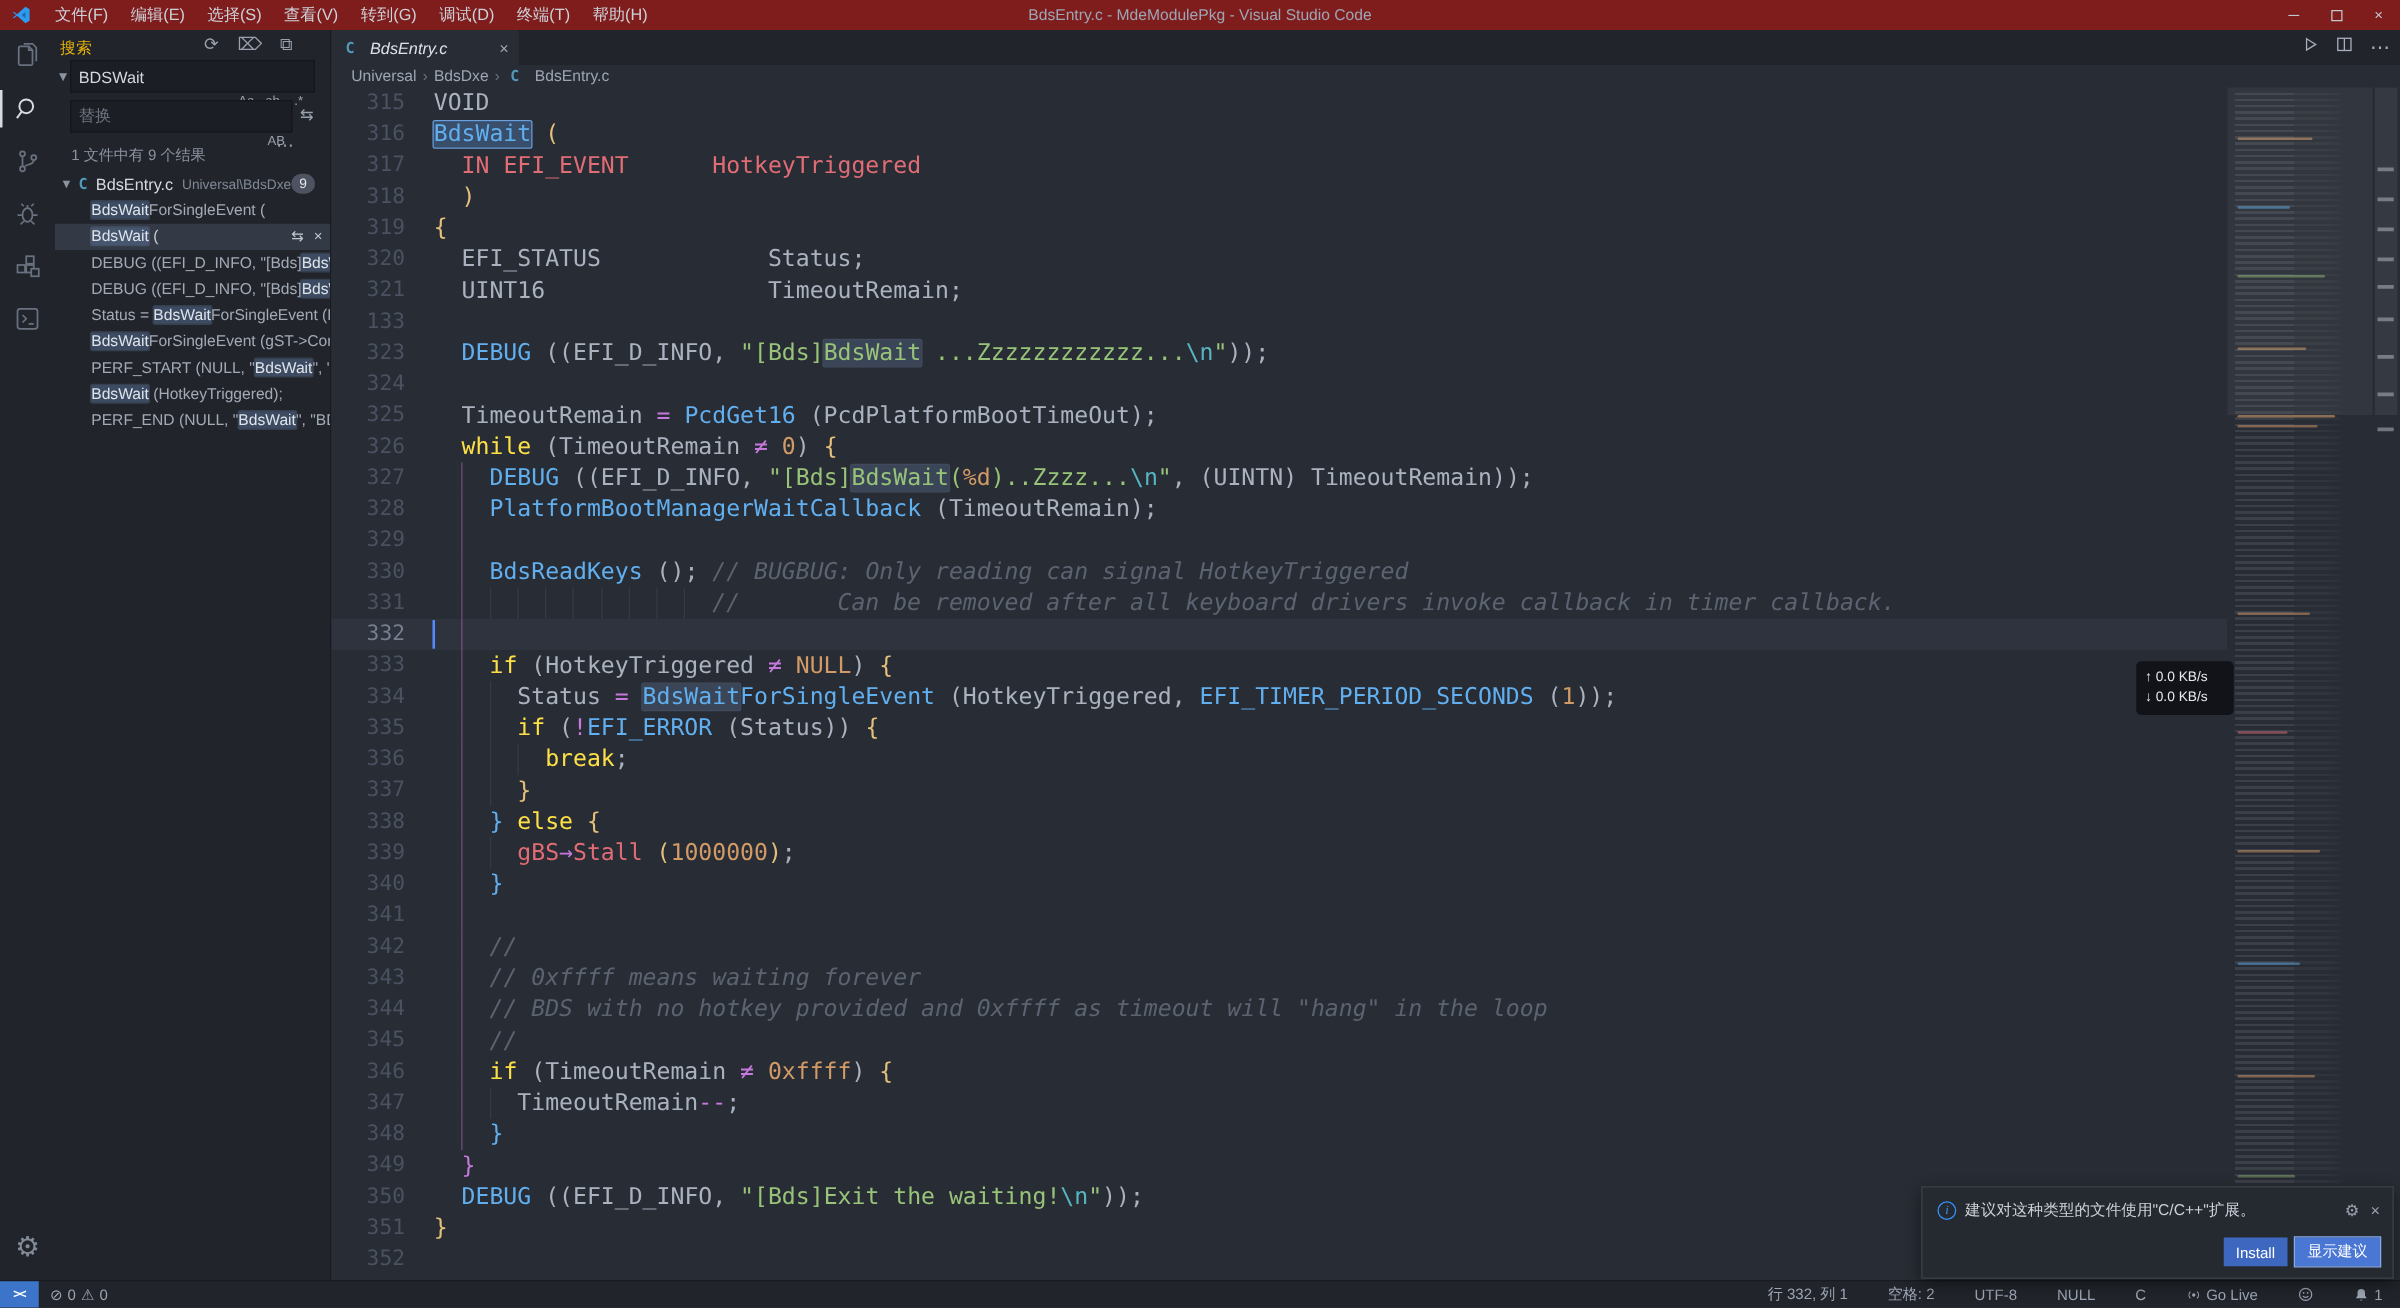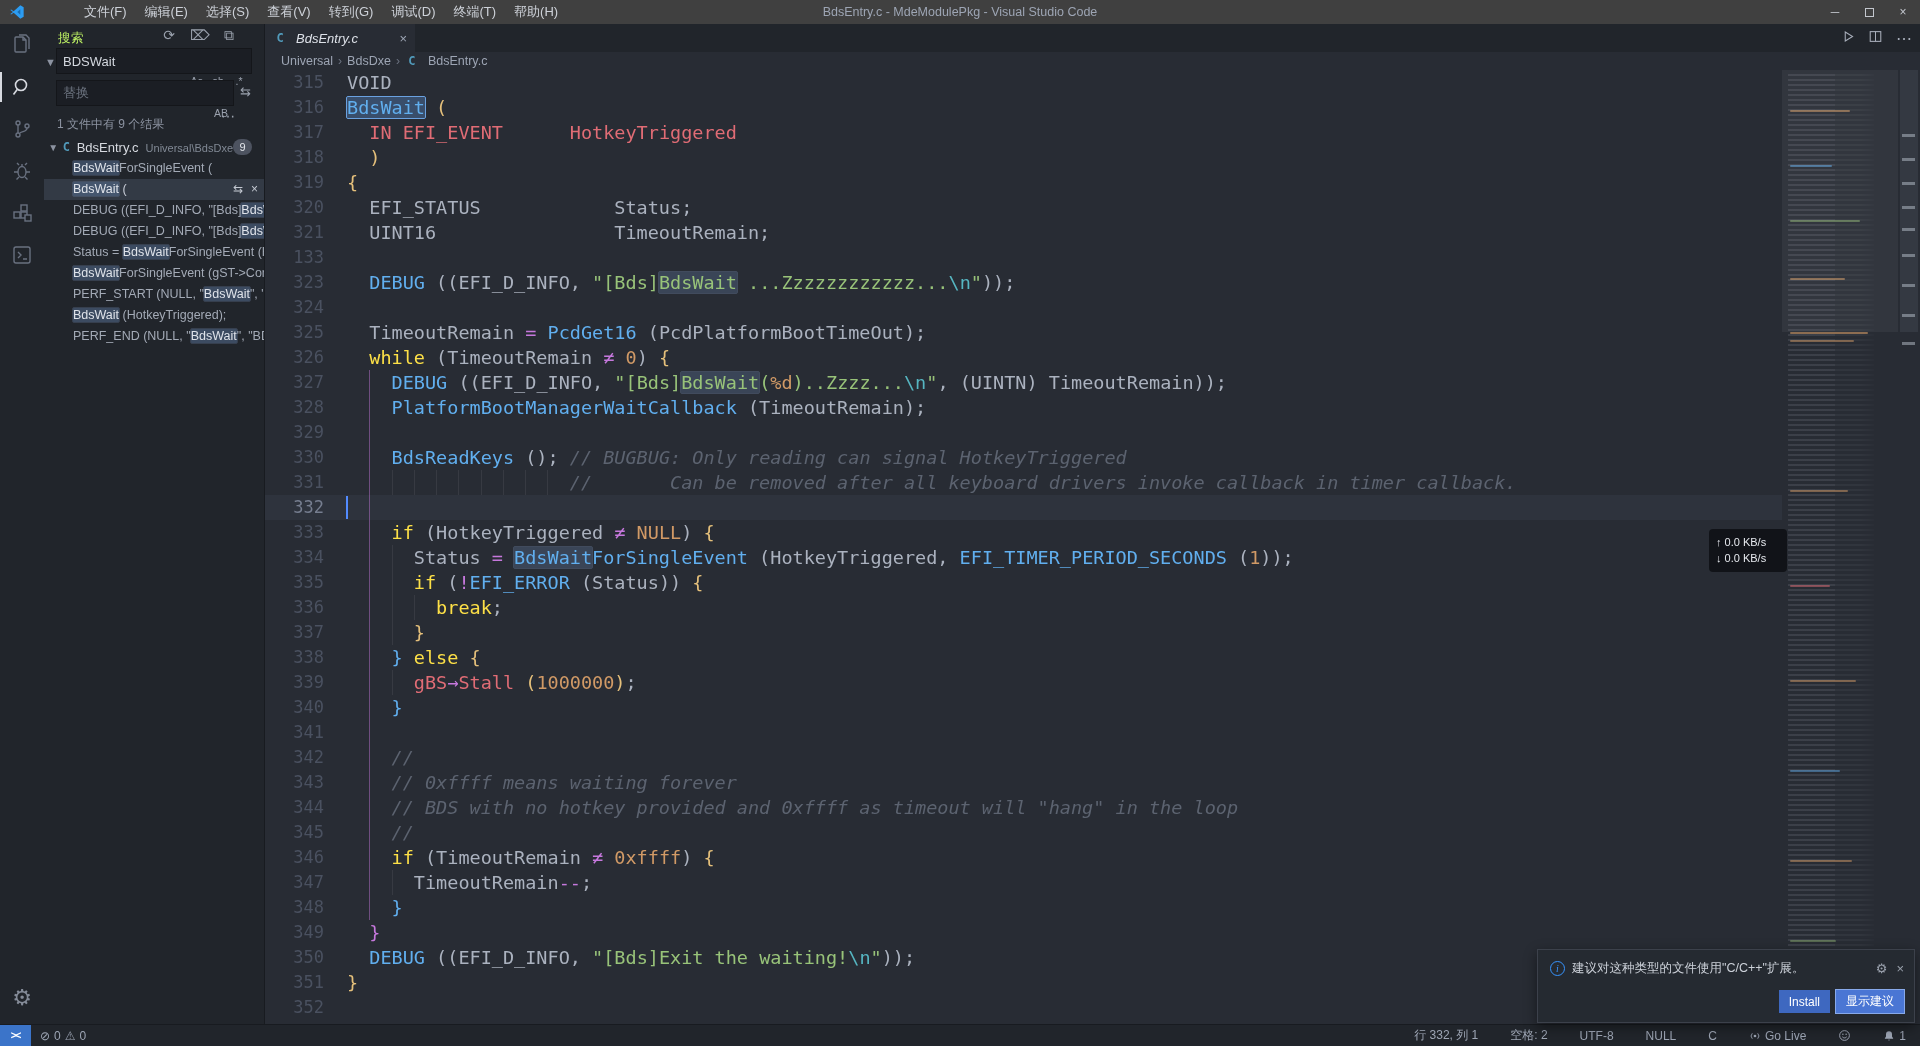--- a/index.html
+++ b/index.html
@@ -1,43 +1,43 @@
 <!DOCTYPE html>
 <html><head>
 <meta charset="utf-8">
 <style>
   * { margin:0; padding:0; box-sizing:border-box; }
   html,body { width:1920px; height:1046px; overflow:hidden; background:#282c34;
               font-family:"Liberation Sans", sans-serif; }
   .app { position:relative; width:1920px; height:1046px; background:#282c34; }
 
   
-  .titlebar { position:absolute; top:0; left:0; right:0; height:24px; background:#404040;
-              display:flex; align-items:center; color:#cfd2d9; font-size:13px; z-index:40;gap:40px; }
+  .titlebar { position:absolute; top:0; left:0; right:0; height:24px; background:#7f1d1d;
+              display:flex; align-items:center; color:#cfd2d9; font-size:13px; z-index:40; }
   .vsc-logo { width:16px; height:16px; margin:0 10px 0 9px; flex:0 0 auto; }
   .menu-item { padding:0 9px; height:24px; line-height:24px; color:#cdd1d8; cursor:default; }
   .win-title { position:absolute; left:0; right:0; text-align:center; color:#9da5b4; font-size:12.5px; pointer-events:none; }
   .win-controls { position:absolute; right:0; top:0; display:flex; height:24px; }
   .win-btn { width:34px; height:24px; display:flex; align-items:center; justify-content:center; color:#c3c7ce; font-size:12px; }
   .win-box { width:9px; height:9px; border:1px solid #c3c7ce; display:inline-block; }
 
   
   .main { position:absolute; top:24px; left:0; right:0; bottom:22px; display:flex; }
 
   .activitybar { width:44px; background:#21252b; position:relative; flex:0 0 auto; }
   .ab-item { width:44px; height:42px; display:flex; align-items:center; justify-content:center;
              color:#697180; position:relative; }
   .ab-item.active { color:#d7dae0; }
   .ab-item.active::before { content:""; position:absolute; left:0; top:6px; bottom:6px; width:2px; background:#d7dae0; }
   .ab-gear { position:absolute; bottom:6px; left:0; width:44px; height:40px; display:flex; align-items:center; justify-content:center; color:#848b98; font-size:22px; }
 
   
   .sidebar { width:221px; background:#21252b; border-right:1px solid #181b20; position:relative; flex:0 0 auto;
              color:#a7adba; }
-  .sb-title { position:absolute; top:6px; left:14px; font-size:12.5px; color:#bef264; letter-spacing:.5px; }
+  .sb-title { position:absolute; top:6px; left:4px; font-size:12.5px; color:#eab308; letter-spacing:.5px; }
   .sb-head-icons { position:absolute; top:3px; right:26px; display:flex; gap:12px; color:#9aa1ad; font-size:14px; }
   .sb-head-icons span { width:18px; text-align:center; }
   .sb-chevron { position:absolute; left:1px; top:32px; color:#8c93a1; font-size:11px; }
   .inputbox { position:absolute; left:12px; height:26px; background:#1b1e24; border:1px solid #14161a;
               display:flex; align-items:center; font-size:13px; color:#d4d8df; padding-left:6px; }
   .inputbox.search { top:24px; width:196px; }
   .inputbox.replace { top:56px; width:178px; }
   .inputbox .ph { color:#70768077; color:#6d7480; }
   .in-toggles { margin-left:auto; display:flex; align-items:center; gap:3px; padding-right:3px; }
   .tgl { min-width:18px; height:18px; display:flex; align-items:center; justify-content:center;

